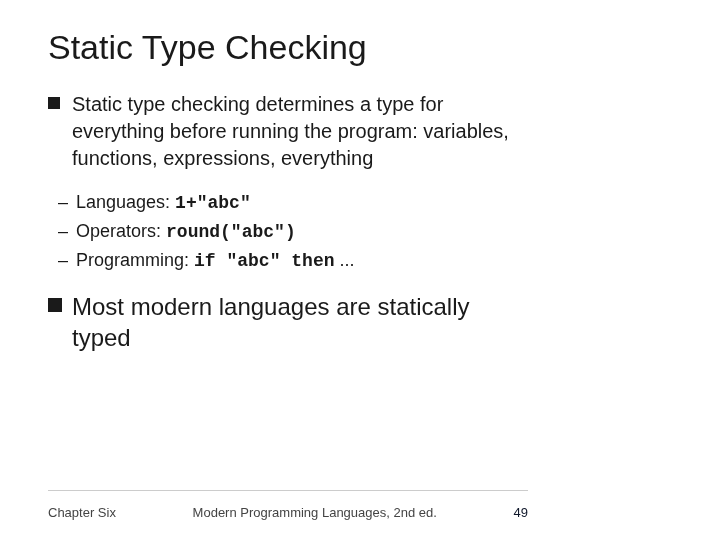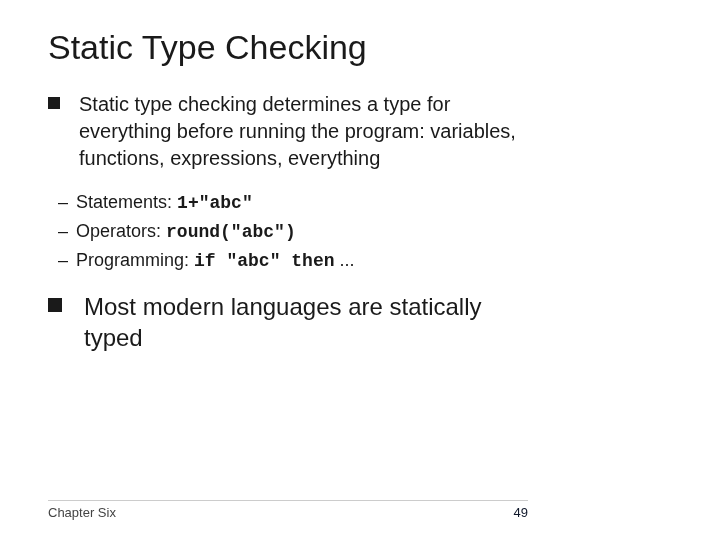--- a/index.html
+++ b/index.html
@@ -37,21 +37,21 @@
     .content-area {
       flex: 1;
       display: flex;
       flex-direction: column;
       gap: 0px;
     }
 
     .bullet-item {
       display: flex;
       align-items: flex-start;
-      gap: 19px;
+      gap: 12px;
       margin-bottom: 14px;
     }
 
     .bullet-square {
       width: 12px;
       height: 12px;
       background: #1a1a1a;
       flex-shrink: 0;
       margin-top: 6px;
     }
@@ -91,37 +91,37 @@
     }
 
     .mono {
       font-family: 'Courier New', Courier, monospace;
       font-weight: bold;
     }
 
     .large-bullet {
       display: flex;
       align-items: flex-start;
-      gap: 22px;
+      gap: 10px;
       margin-top: 6px;
     }
 
     .large-bullet-text {
       font-size: 24px;
       line-height: 1.3;
       font-family: Arial, Helvetica, sans-serif;
       font-weight: normal;
     }
 
     .footer {
       display: flex;
       justify-content: space-between;
       align-items: center;
       border-top: 1px solid #ccc;
-      padding-top: 4px;
+      padding-top: 14px;
       margin-top: auto;
     }
 
     .footer-left {
       font-size: 13px;
       color: #444;
       font-family: Arial, Helvetica, sans-serif;
     }
 
     .footer-center {
@@ -149,21 +149,21 @@
       <div class="bullet-square"></div>
       <span class="bullet-text">Static type checking determines a type for everything before running the program: variables, functions, expressions, everything</span>
     </div>
 
 
     <div class="sub-bullets">
 
       <div class="sub-bullet-item">
         <span class="sub-bullet-dash">–</span>
         <span class="sub-bullet-text">
-          <span>Statements: </span><span class="mono">1+"abc"</span>
+          <span>Languages: </span><span class="mono">1+"abc"</span>
         </span>
       </div>
 
       <div class="sub-bullet-item">
         <span class="sub-bullet-dash">–</span>
         <span class="sub-bullet-text">
           <span>Operators: </span><span class="mono">round("abc")</span>
         </span>
       </div>
 
@@ -178,16 +178,17 @@
 
     <div class="large-bullet">
       <div class="bullet-square" style="width:14px;height:14px;margin-top:7px;"></div>
       <span class="large-bullet-text">Most modern languages are statically typed</span>
     </div>
 
   </div>
 
   <div class="footer">
     <span class="footer-left">Chapter Six</span>
+    <span class="footer-center">Modern Programming Languages, 2nd ed.</span>
     <span class="footer-right">49</span>
   </div>
 
 </div>
 
 </body></html>

